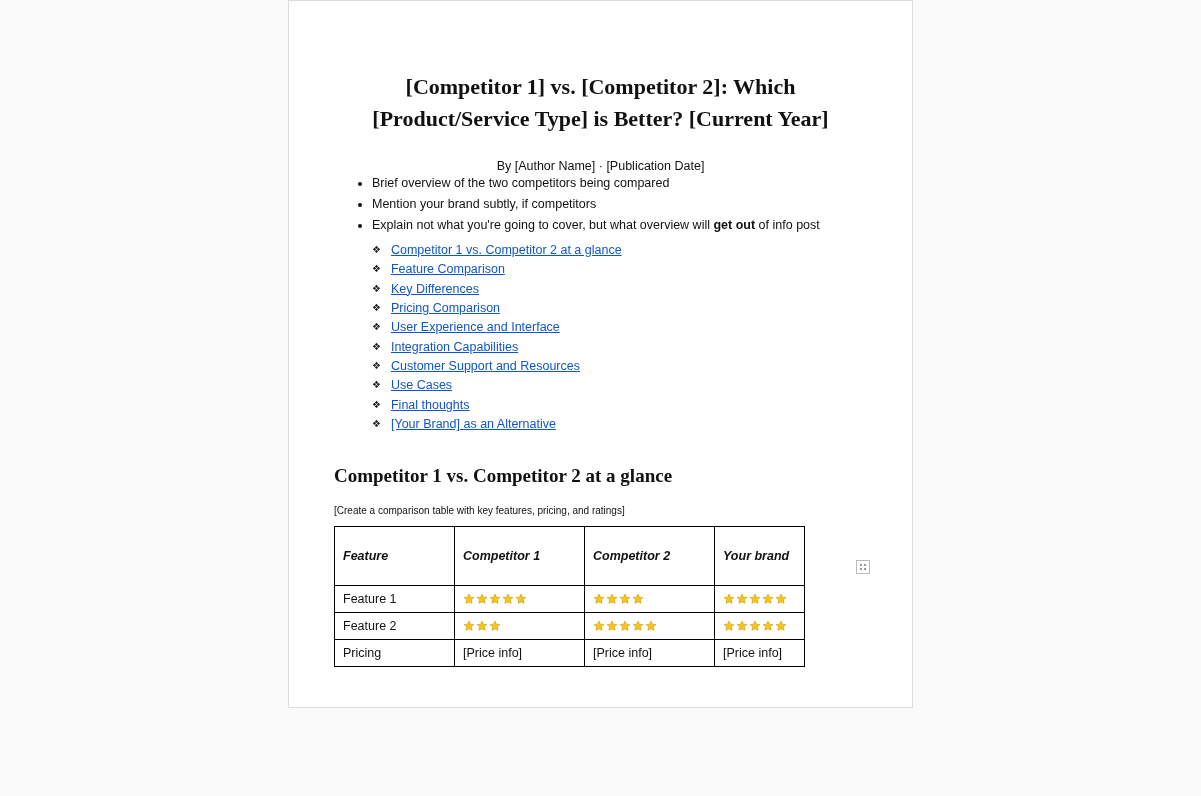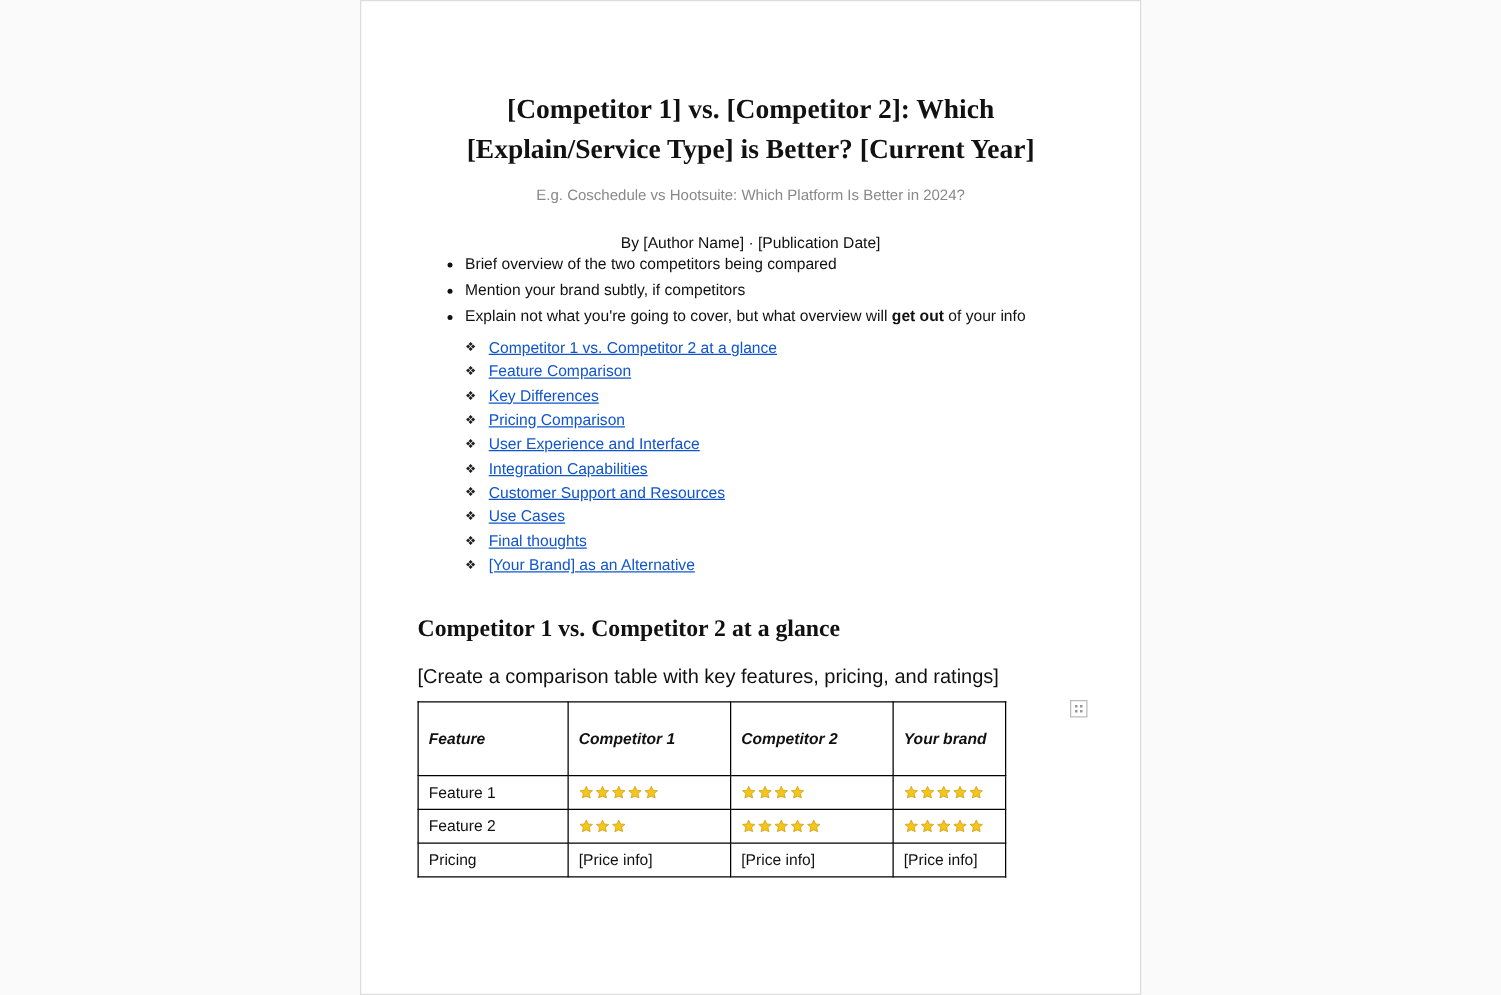--- a/index.html
+++ b/index.html
@@ -11,21 +11,21 @@
     font-family: "Helvetica Neue", Helvetica, Arial, sans-serif;
     color: #111;
   }
   .page {
     width: 625px;
     margin: 0 auto;
     background: #fff;
     border: 1px solid #ddd;
     padding: 0 45px;
     box-sizing: border-box;
-    height: 796px;
+    height: 708px;
     overflow: hidden;
     position: relative;
   }
   .title {
     font-family: Georgia, "Times New Roman", serif;
     font-weight: 700;
     font-size: 22px;
     text-align: center;
     margin-top: 70px;
     line-height: 1.45;
@@ -71,21 +71,21 @@
     margin-right: 10px;
     color: #222;
     position: relative;
     top: -1px;
   }
   ul.contents a {
     color: #1155cc;
     text-decoration: underline;
   }
   .note {
-    font-size: 16px;
+    font-size: 10px;
     margin: 18px 0 10px 0;
   }
   table.comp {
     border-collapse: collapse;
     width: 470px;
     margin-top: 10px;
     font-size: 12.5px;
     table-layout: fixed;
   }
   table.comp col.c1 { width: 120px; }
@@ -129,31 +129,30 @@
     box-shadow: 4px 0 #999, 0 4px #999, 4px 4px #999;
   }
 </style>
 </head>
 <body>
 
 <div class="page">
 
   <div class="title">
     <span>[Competitor 1] vs. [Competitor 2]: Which</span><br>
-    <span>[Explain/Service Type] is Better? [Current Year]</span>
+    <span>[Product/Service Type] is Better? [Current Year]</span>
   </div>
 
-  <div class="subtitle">E.g. Coschedule vs Hootsuite: Which Platform Is Better in 2024?</div>
   <div class="byline">By [Author Name] · [Publication Date]</div>
 
   <ul class="bullets">
     <li>Brief overview of the two competitors being compared</li>
     <li>Mention your brand subtly, if competitors</li>
     <li>
-      <span>Explain not what you're going to cover, but what overview will </span><b>get out</b><span> of your info</span>
+      <span>Explain not what you're going to cover, but what overview will </span><b>get out</b><span> of info post</span>
     </li>
   </ul>
 
   <ul class="contents">
     <li><a href="#">Competitor 1 vs. Competitor 2 at a glance</a></li>
     <li><a href="#">Feature Comparison</a></li>
     <li><a href="#">Key Differences</a></li>
     <li><a href="#">Pricing Comparison</a></li>
     <li><a href="#">User Experience and Interface</a></li>
     <li><a href="#">Integration Capabilities</a></li>

